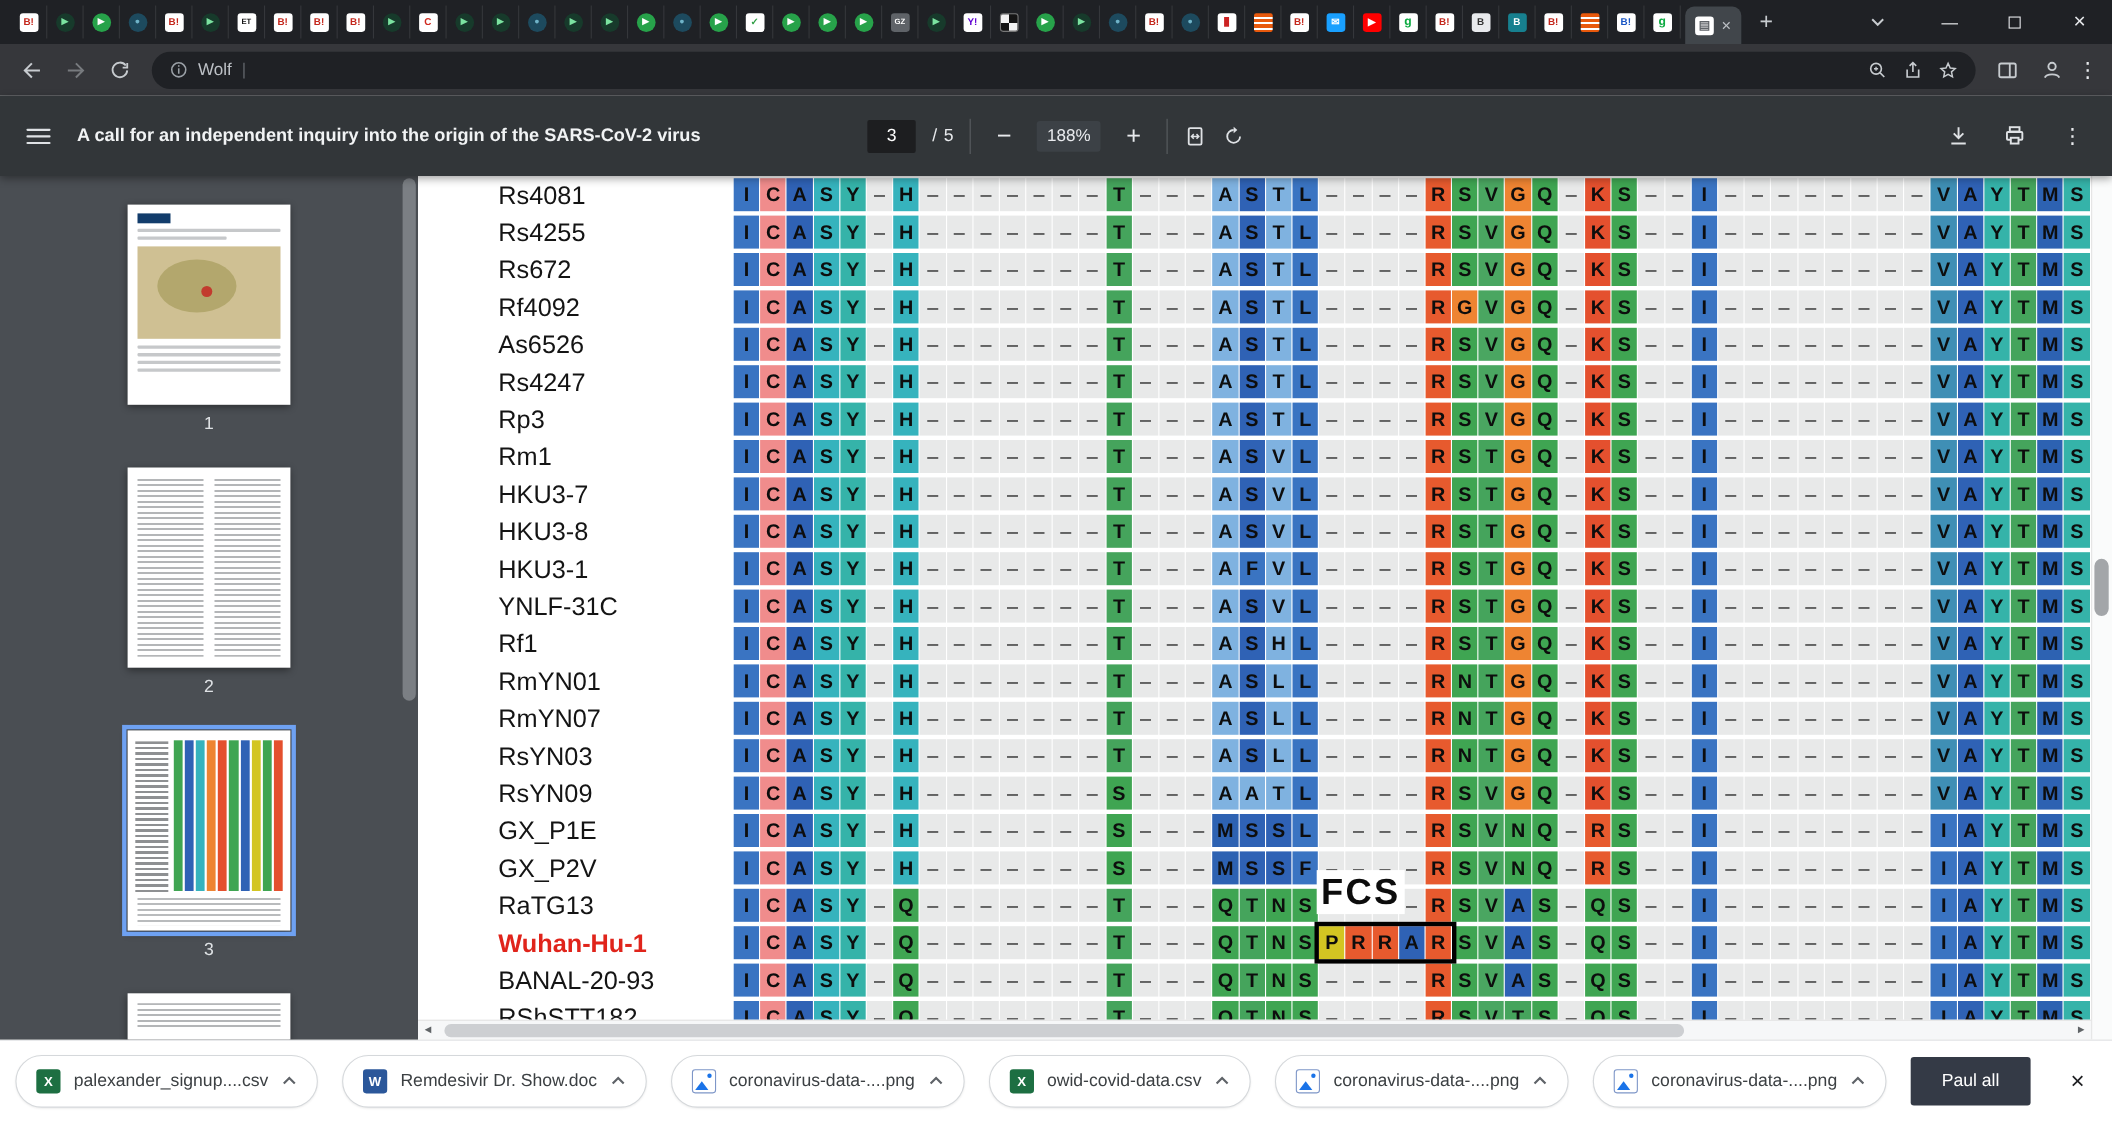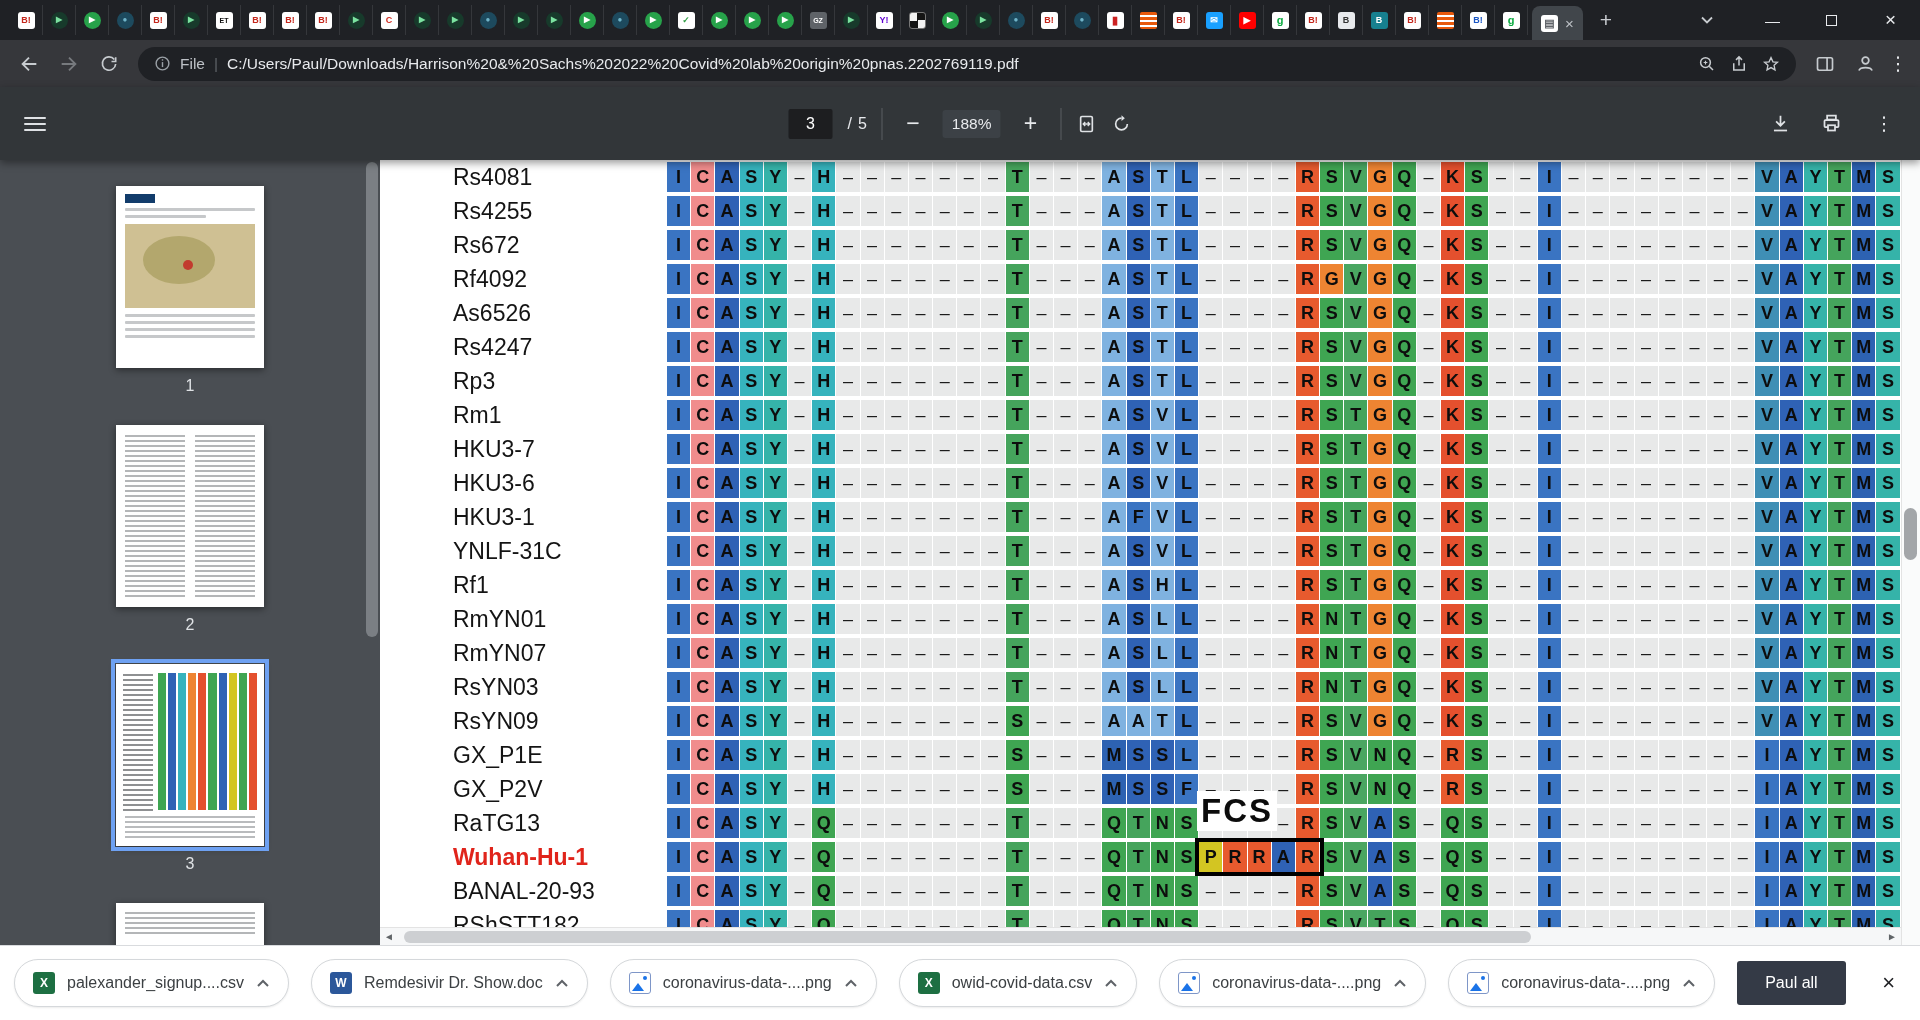--- a/index.html
+++ b/index.html
@@ -289,23 +289,22 @@
         </svg>
     </div>
     <div class="omnibox">
       <span class="tb-ic">
         <svg width="17" height="17" viewBox="0 0 24 24">
             <circle cx="12" cy="12" r="9" stroke="#9aa0a6" stroke-width="2" fill="none"></circle>
             <rect x="11" y="10" width="2" height="7" fill="#9aa0a6"></rect>
             <rect x="11" y="6" width="2" height="2" fill="#9aa0a6"></rect>
           </svg>
       </span>
-      <span class="scheme">File</span>
+      <span class="scheme">Wolf</span>
       <span class="ob-sep">|</span>
-      <span class="url">C:/Users/Paul/Downloads/Harrison%20&amp;%20Sachs%202022%20Covid%20lab%20origin%20pnas.2202769119.pdf</span>
       <span class="ob-icons">
         <span class="tb-ic">
           <svg width="18" height="18" viewBox="0 0 24 24">
               <circle cx="10" cy="10" r="6.5" stroke="#c7cbcf" stroke-width="2" fill="none"></circle>
               <path d="M15 15l5 5" stroke="#c7cbcf" stroke-width="2"></path>
               <path d="M7.5 10h5M10 7.5v5" stroke="#c7cbcf" stroke-width="1.6"></path>
             </svg>
         </span>
         <span class="tb-ic">
           <svg width="18" height="18" viewBox="0 0 24 24">
@@ -334,20 +333,21 @@
     </div>
     <div class="kebab">⋮</div>
   </div>
 
   <div class="pdf-toolbar">
     <div class="hamburger">
         <span></span>
         <span></span>
         <span></span>
       </div>
+    <div class="pdf-title">A call for an independent inquiry into the origin of the SARS-CoV-2 virus</div>
     <div class="pdf-center">
       <div class="page-input">3</div>
       <div class="page-total">
         <span>/</span>
         <span>5</span>
       </div>
       <div class="tb-divider"></div>
       <div class="zoom-btn">−</div>
       <div class="zoom-level">188%</div>
       <div class="zoom-btn">+</div>
@@ -932,21 +932,21 @@
               <div class="cell dash" style="background: rgb(232, 233, 233);">–</div>
               <div class="cell" style="background: rgb(63, 143, 181);">V</div>
               <div class="cell" style="background: rgb(47, 98, 181);">A</div>
               <div class="cell" style="background: rgb(53, 179, 169);">Y</div>
               <div class="cell" style="background: rgb(69, 164, 92);">T</div>
               <div class="cell" style="background: rgb(45, 98, 178);">M</div>
               <div class="cell" style="background: rgb(53, 179, 169);">S</div>
             </div>
           </div>
           <div class="arow">
-            <div class="alabel">HKU3-6</div>
+            <div class="alabel">HKU3-8</div>
             <div class="acells">
               <div class="cell" style="background: rgb(58, 116, 194);">I</div>
               <div class="cell" style="background: rgb(240, 140, 140);">C</div>
               <div class="cell" style="background: rgb(47, 98, 181);">A</div>
               <div class="cell" style="background: rgb(54, 179, 189);">S</div>
               <div class="cell" style="background: rgb(53, 179, 169);">Y</div>
               <div class="cell dash" style="background: rgb(232, 233, 233);">–</div>
               <div class="cell" style="background: rgb(54, 179, 189);">H</div>
               <div class="cell dash" style="background: rgb(232, 233, 233);">–</div>
               <div class="cell dash" style="background: rgb(232, 233, 233);">–</div>

